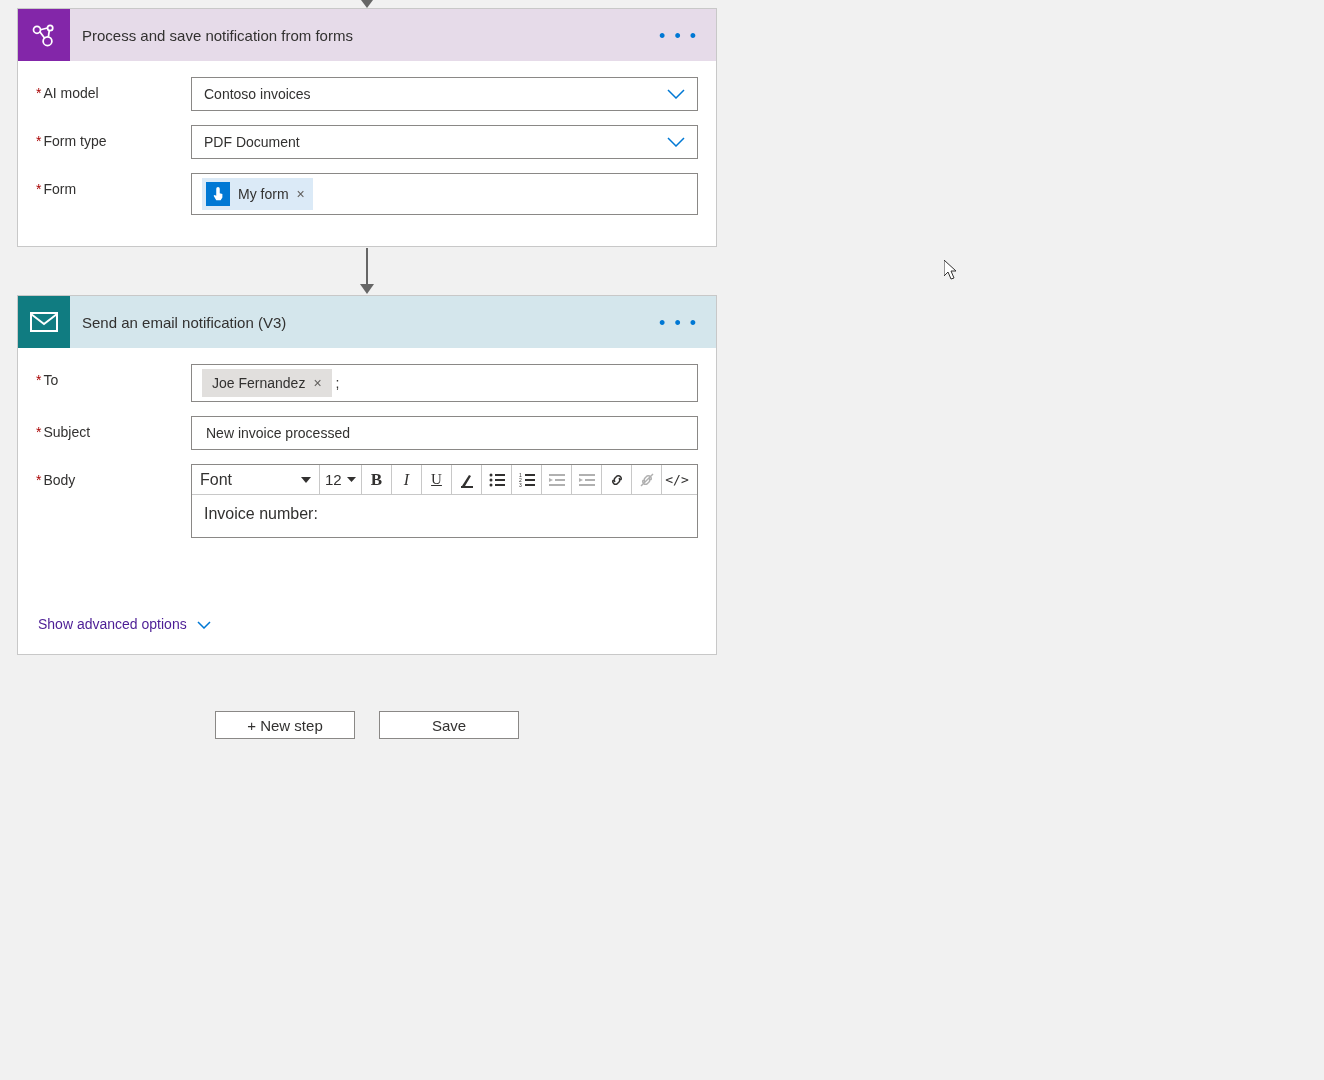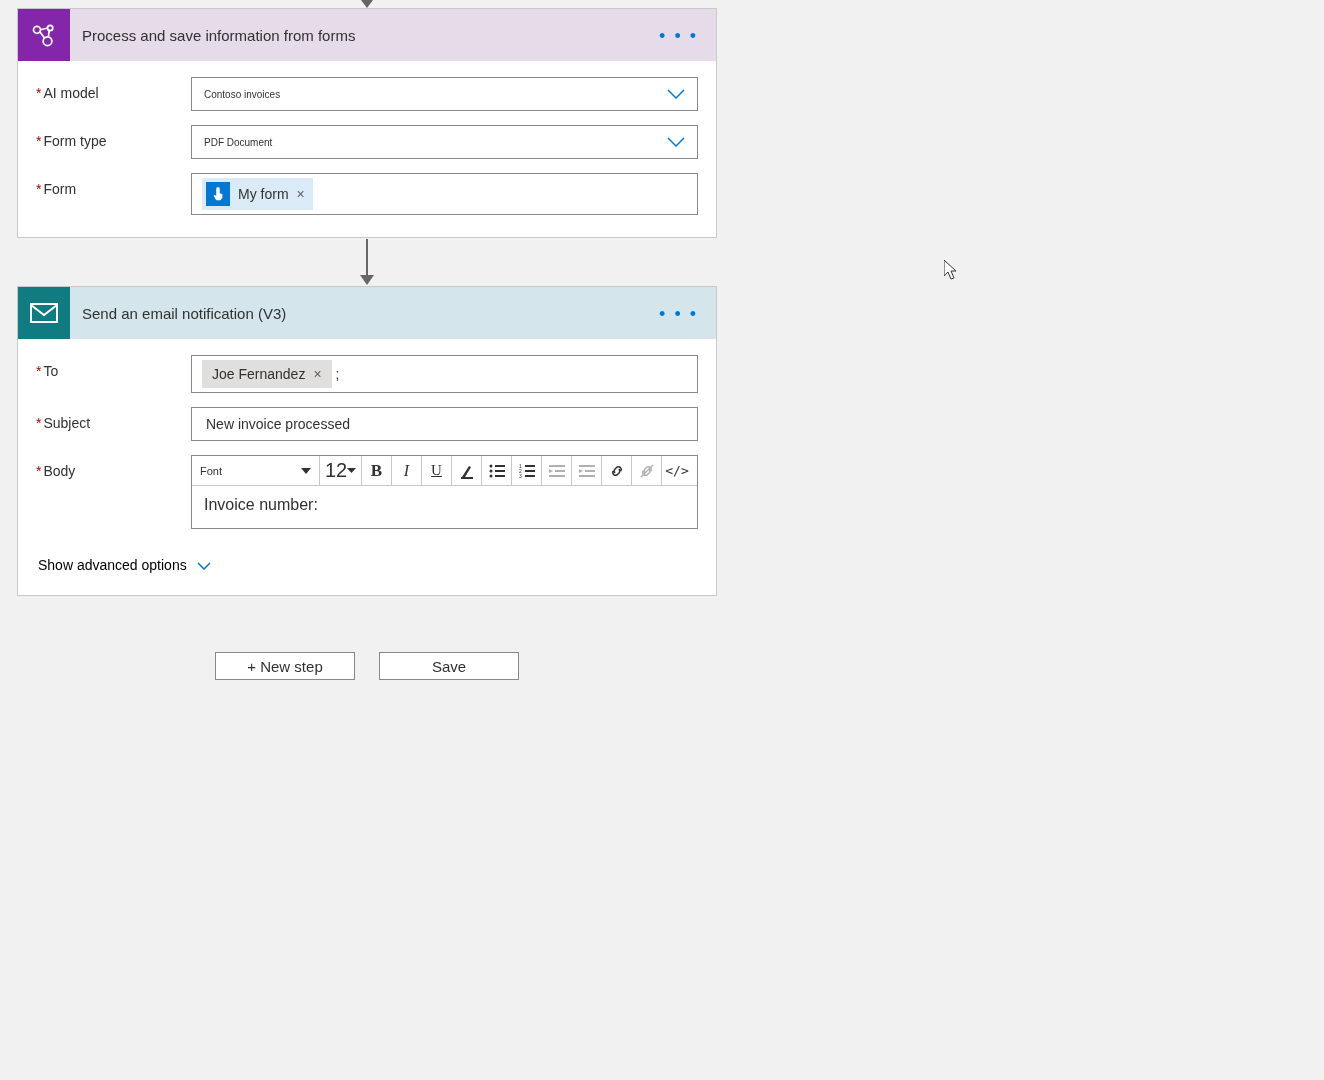--- a/index.html
+++ b/index.html
@@ -55,21 +55,21 @@
     line-height: 1;
   }
   .card-body {
     padding: 16px 18px 18px 18px;
   }
   .field-row {
     display: flex;
     align-items: flex-start;
     margin-bottom: 14px;
   }
-  .field-row:last-child { margin-bottom: 4px; }
+  .field-row:last-child { margin-bottom: 13px; }
   .field-label {
     width: 155px;
     flex: none;
     padding-top: 8px;
     font-size: 14px;
     color: #323130;
   }
   .field-label .req { color: #a80000; margin-right: 2px; }
   .field-input {
     flex: 1;
@@ -77,21 +77,21 @@
   .dd {
     height: 34px;
     border: 1px solid #8a8886;
     display: flex;
     align-items: center;
     padding: 0 12px;
     position: relative;
     cursor: pointer;
     background: #fff;
   }
-  .dd-text { font-size: 10px; color: #323130; }
+  .dd-text { font-size: 14px; color: #323130; }
   .dd-chevron {
     position: absolute;
     right: 12px;
     top: 50%;
     transform: translateY(-50%);
   }
   .token-box {
     min-height: 38px;
     border: 1px solid #8a8886;
     display: flex;
@@ -155,37 +155,38 @@
   }
   .tool {
     display: flex;
     align-items: center;
     justify-content: center;
     border-right: 1px solid #c8c8c8;
     cursor: pointer;
     padding: 0 4px;
     color: #323130;
   }
-  .tool.font-sel { width: 128px; justify-content: space-between; padding: 0 8px; font-size: 11px; }
-  .tool.size-sel { width: 42px; padding: 0 5px; font-size: 20px; }
+  .tool.font-sel { width: 128px; justify-content: space-between; padding: 0 8px; font-size: 16px; }
+  .tool.size-sel { width: 42px; justify-content: space-between; padding: 0 5px; font-size: 15px; }
   .tool.sq { width: 30px; }
   .tool.disabled { color: #b0b0b0; cursor: default; }
   .editor-content {
     padding: 10px 12px;
     min-height: 42px;
     font-size: 16px;
     color: #323130;
   }
   .show-advanced {
-    color: #000000;
+    color: #4c1d95;
     font-size: 14px;
     cursor: pointer;
     display: inline-flex;
     align-items: center;
     padding: 6px 0 0 20px;
+    margin-top: 41px;
   }
   .show-advanced .chev { margin-left: 10px; }
   .arrow-down {
     display: flex;
     justify-content: center;
     width: 700px;
     margin-left: 17px;
     height: 48px;
     align-items: center;
   }
@@ -236,21 +237,21 @@
       <div class="header-icon-box" style="background:#8326a9;">
         <svg width="28" height="28" viewBox="0 0 32 32">
           <circle cx="8" cy="10" r="4" stroke="white" stroke-width="2" fill="none"></circle>
           <circle cx="23" cy="8" r="3" stroke="white" stroke-width="2" fill="none"></circle>
           <circle cx="20" cy="23" r="5" stroke="white" stroke-width="2" fill="none"></circle>
           <line x1="11" y1="12" x2="17" y2="20" stroke="white" stroke-width="2"></line>
           <line x1="12" y1="10" x2="20" y2="8" stroke="white" stroke-width="2"></line>
           <line x1="22" y1="11" x2="21" y2="18" stroke="white" stroke-width="2"></line>
         </svg>
       </div>
-      <div class="header-title">Process and save information from forms</div>
+      <div class="header-title">Process and save notification from forms</div>
       <div class="more-btn">• • •</div>
     </div>
     <div class="card-body">
       <div class="field-row">
         <div class="field-label"><span class="req">*</span><span>AI model</span></div>
         <div class="field-input">
           <div class="dd">
             <span class="dd-text">Contoso invoices</span>
             <span class="dd-chevron">
               <svg width="18" height="10">

